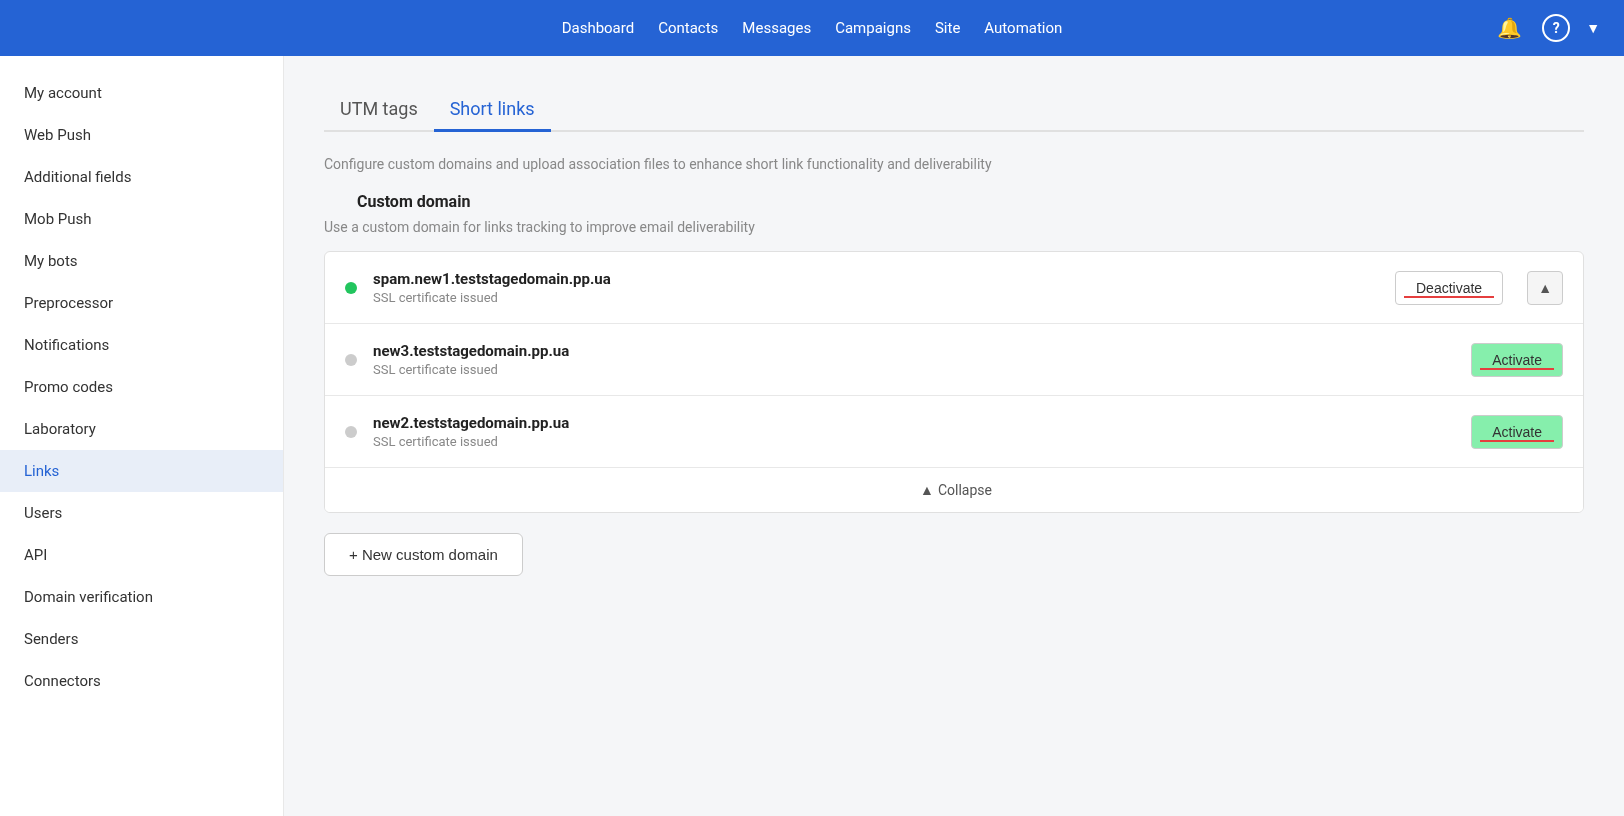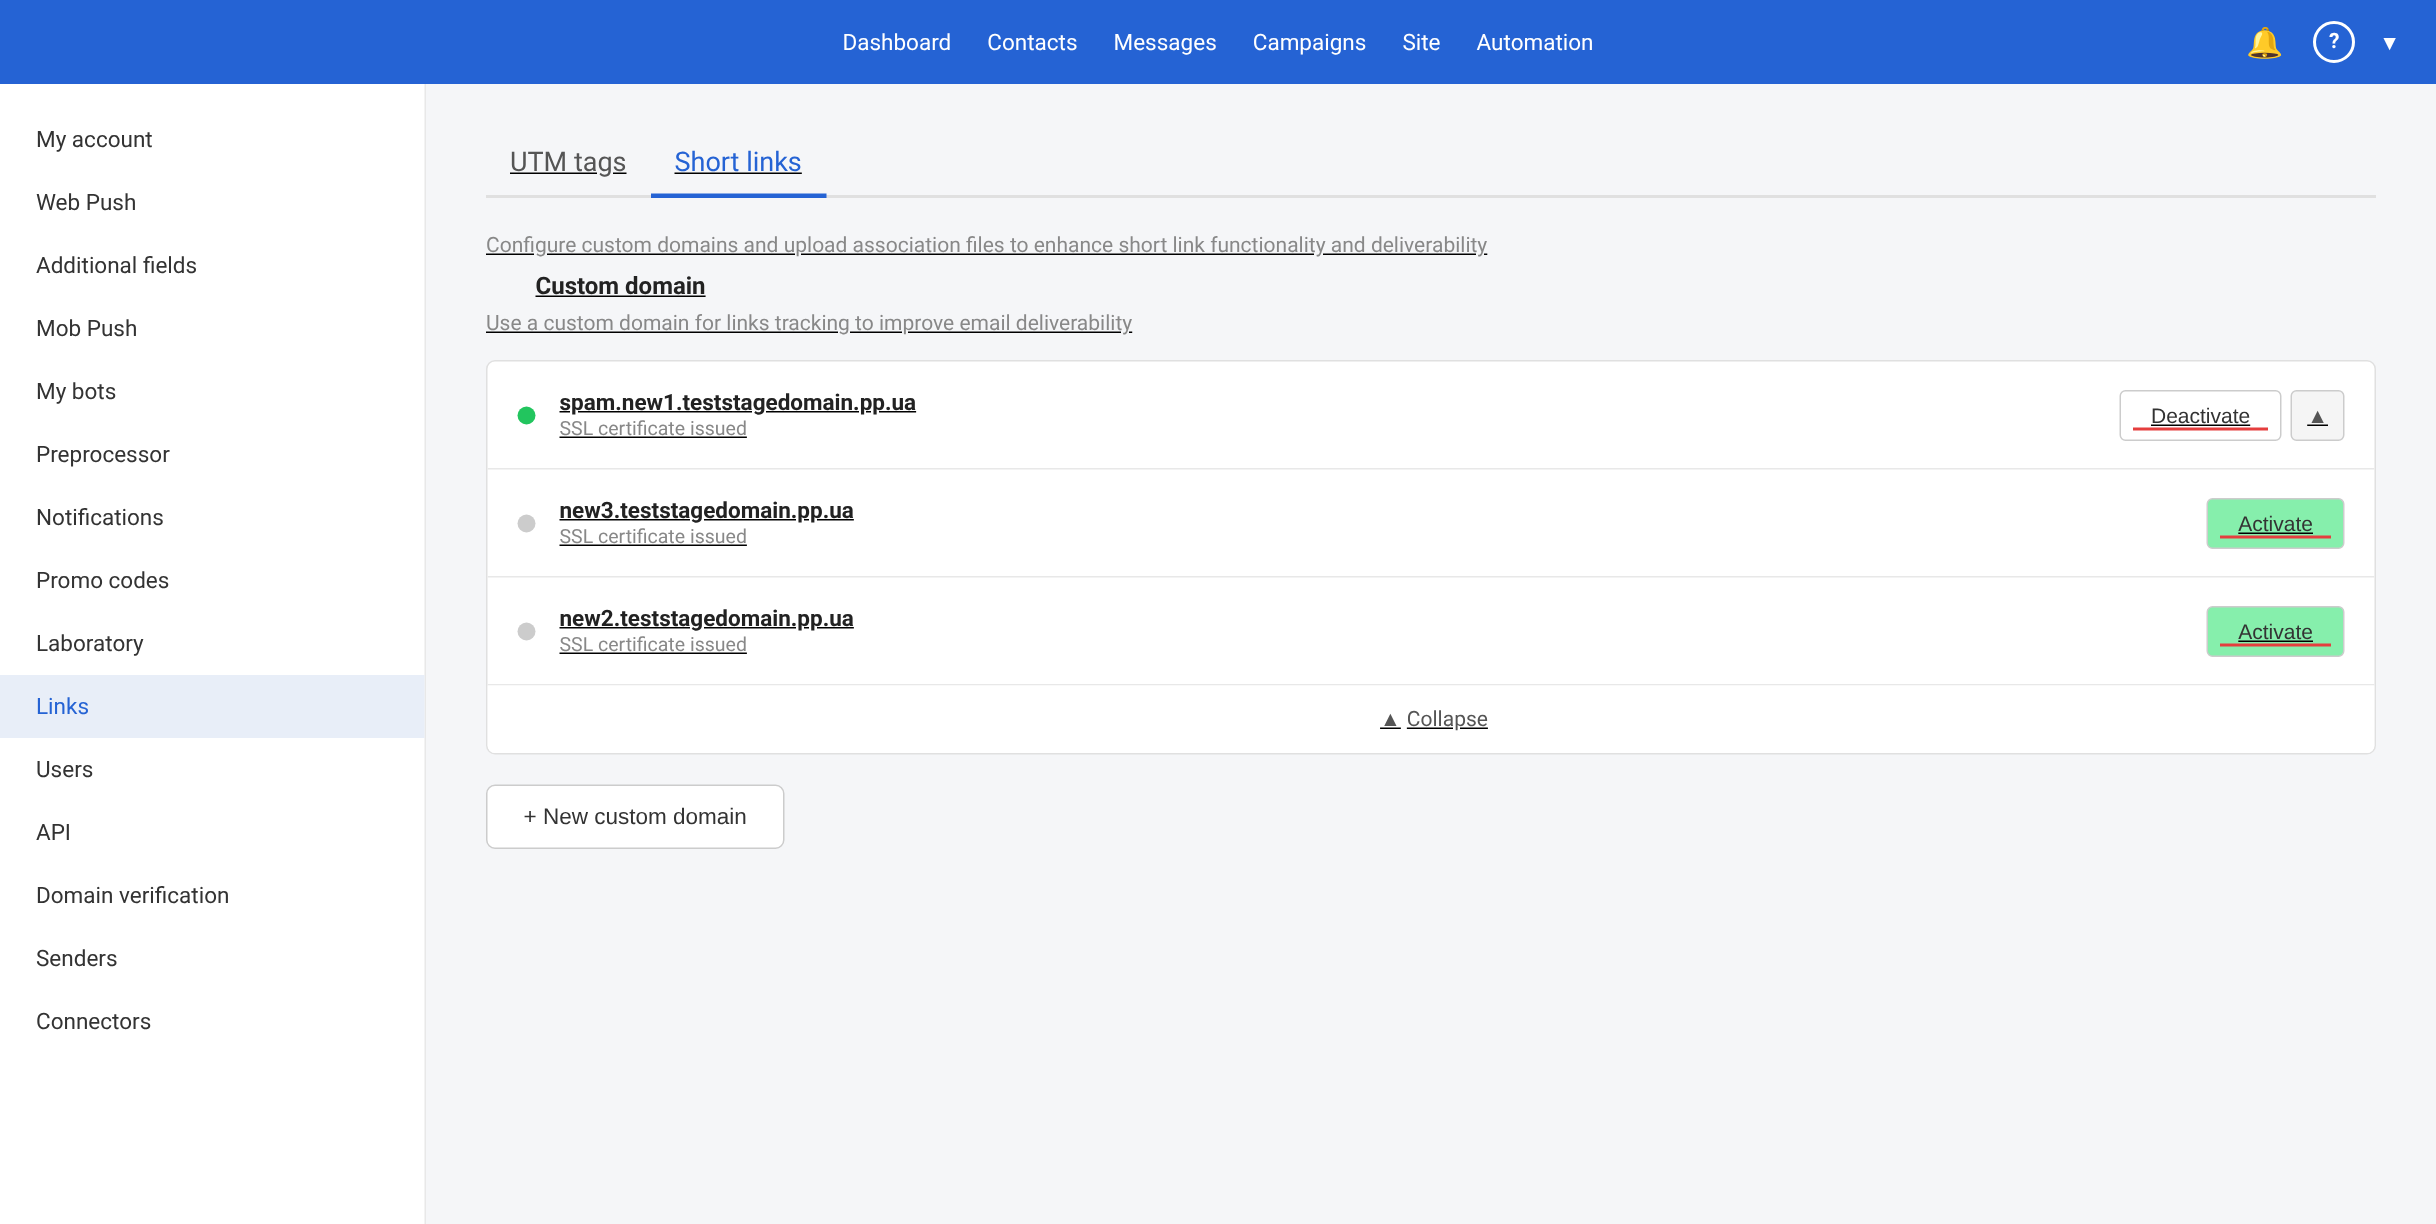--- a/index.html
+++ b/index.html
@@ -88,21 +88,20 @@
     }
     .sidebar-item.active {
       background: #e8eef8;
       color: #2563d4;
     }
 
     
     .main {
       flex: 1;
       padding: 32px 40px;
-      text-decoration: underline;
     }
 
     
     .tabs {
       display: flex;
       border-bottom: 2px solid #e0e0e0;
       margin-bottom: 24px;
     }
     .tab {
       padding: 10px 16px;
@@ -114,21 +113,21 @@
     }
     .tab.active {
       color: #2563d4;
       border-bottom: 3px solid #2563d4;
     }
 
     
     .description {
       font-size: 14px;
       color: #888;
-      margin-bottom: 9px;
+      margin-bottom: 20px;
     }
 
     
     .section-title {
       font-size: 16px;
       font-weight: 700;
       color: #222;
       margin-bottom: 8px;
       margin-left: 33px;
     }
@@ -175,21 +174,21 @@
     }
     .domain-ssl {
       font-size: 13px;
       color: #888;
       margin-top: 2px;
     }
 
     .domain-actions {
       display: flex;
       align-items: center;
-      gap: 6px;
+      gap: 24px;
     }
 
     .btn-deactivate {
       border: 1px solid #ccc;
       background: #fff;
       color: #333;
       font-size: 14px;
       padding: 8px 20px;
       border-radius: 4px;
       cursor: pointer;

